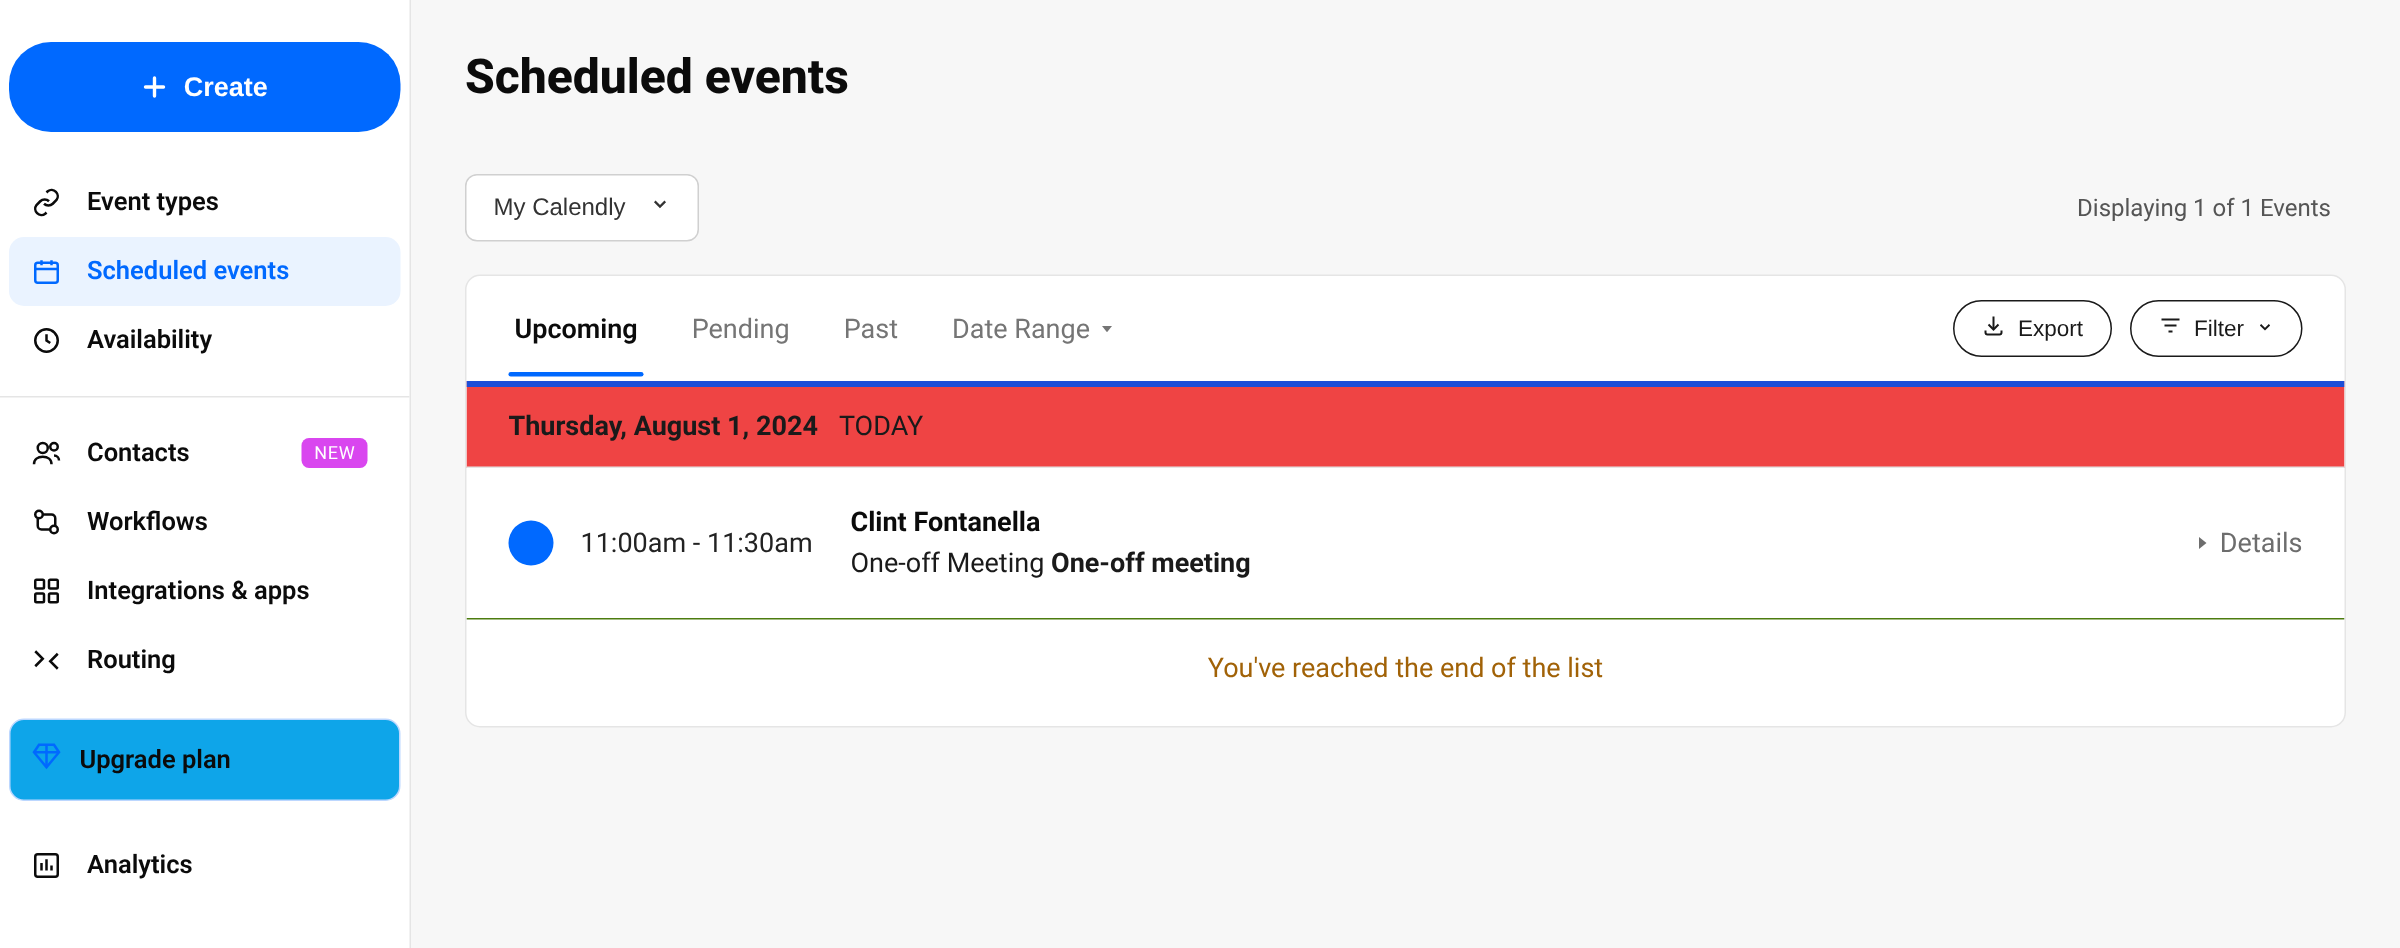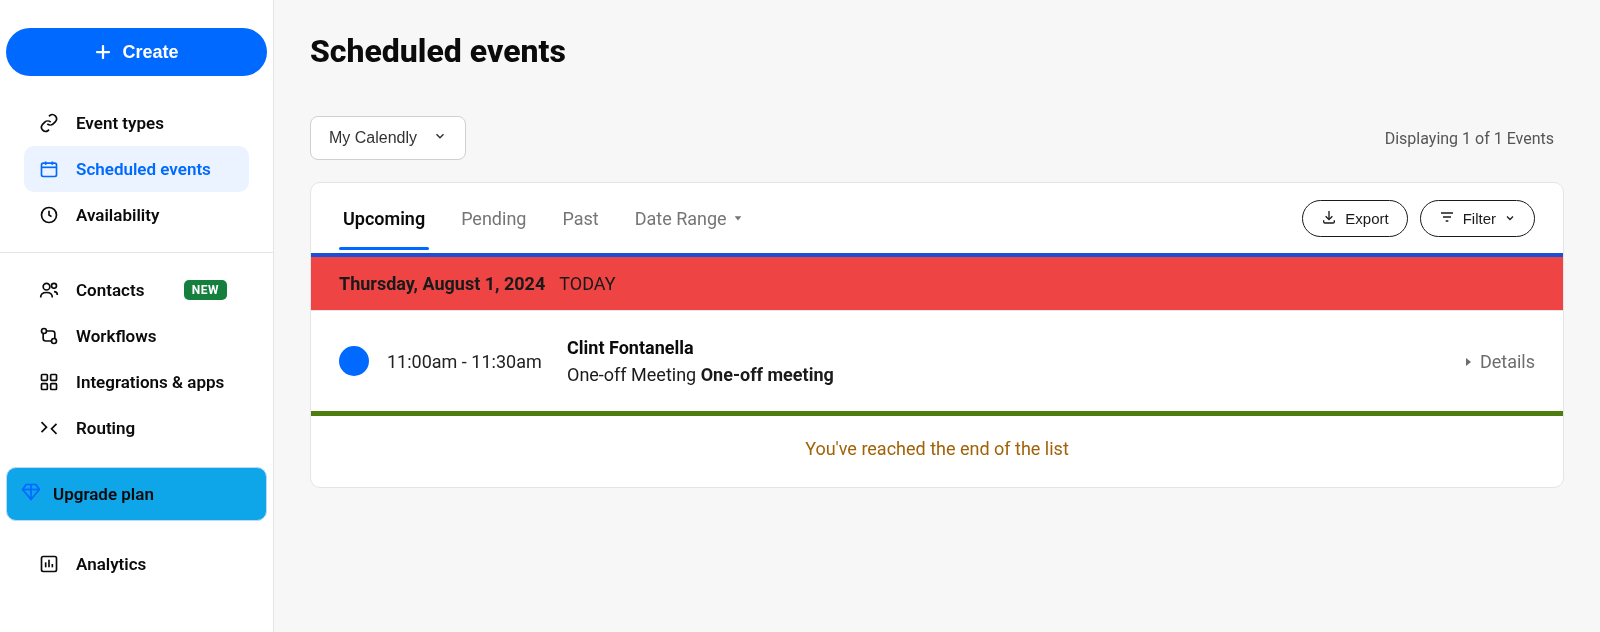--- a/index.html
+++ b/index.html
@@ -18,34 +18,34 @@
     padding-top: 22px;
     display: flex;
     flex-direction: column;
   }
   .create-btn {
     margin: 6px 6px 18px 6px;
     background: #0069ff;
     color: #fff;
     border: none;
     border-radius: 28px;
-    height: 48px;
+    height: 60px;
     font-size: 18px;
     font-weight: 700;
     display: flex;
     align-items: center;
     justify-content: center;
     gap: 10px;
     cursor: pointer;
   }
   .create-btn .plus {
     display: inline-flex;
   }
   .nav-section {
-    padding: 6px 24px;
+    padding: 6px 6px;
   }
   .nav-item {
     display: flex;
     align-items: center;
     gap: 16px;
     padding: 12px 14px;
     border-radius: 10px;
     cursor: pointer;
     font-size: 17px;
     font-weight: 600;
@@ -62,24 +62,24 @@
     align-items: center;
     justify-content: center;
     flex-shrink: 0;
   }
   .divider {
     height: 1px;
     background: #e5e5e5;
     margin: 8px 0;
   }
   .badge-new {
-    background: #15803d;
+    background: #d946ef;
     color: #fff;
     font-size: 12px;
-    font-weight: 700;
+    font-weight: 400;
     padding: 3px 8px;
     border-radius: 5px;
     letter-spacing: 0.5px;
     margin-left: auto;
     margin-right: 8px;
   }
   .upgrade-box {
     margin: 10px 6px 14px 6px;
     border: 1px solid #bcd7ff;
     background: #0ea5e9;
@@ -197,21 +197,21 @@
     font-weight: 700;
     color: #1a1a1a;
   }
   .date-header .today {
     font-weight: 400;
   }
   .event-row {
     display: flex;
     align-items: center;
     padding: 26px 28px;
-    border-bottom: 5px solid #4d7c0f;
+    border-bottom: 1px solid #4d7c0f;
   }
   .dot {
     width: 30px;
     height: 30px;
     border-radius: 50%;
     background: #0069ff;
     margin-right: 18px;
     flex-shrink: 0;
   }
   .time {

